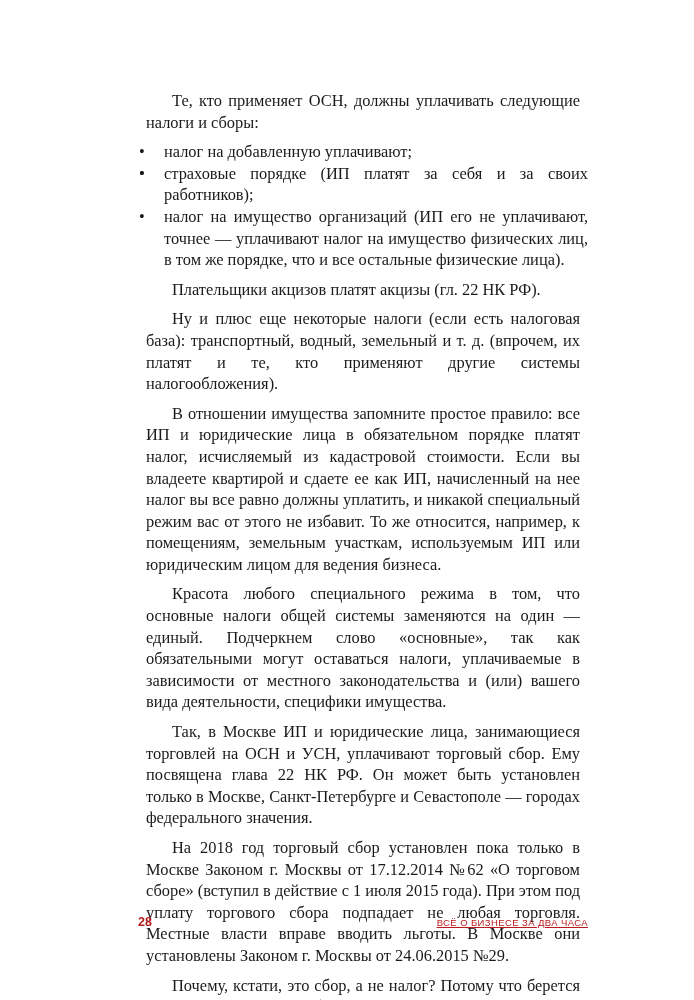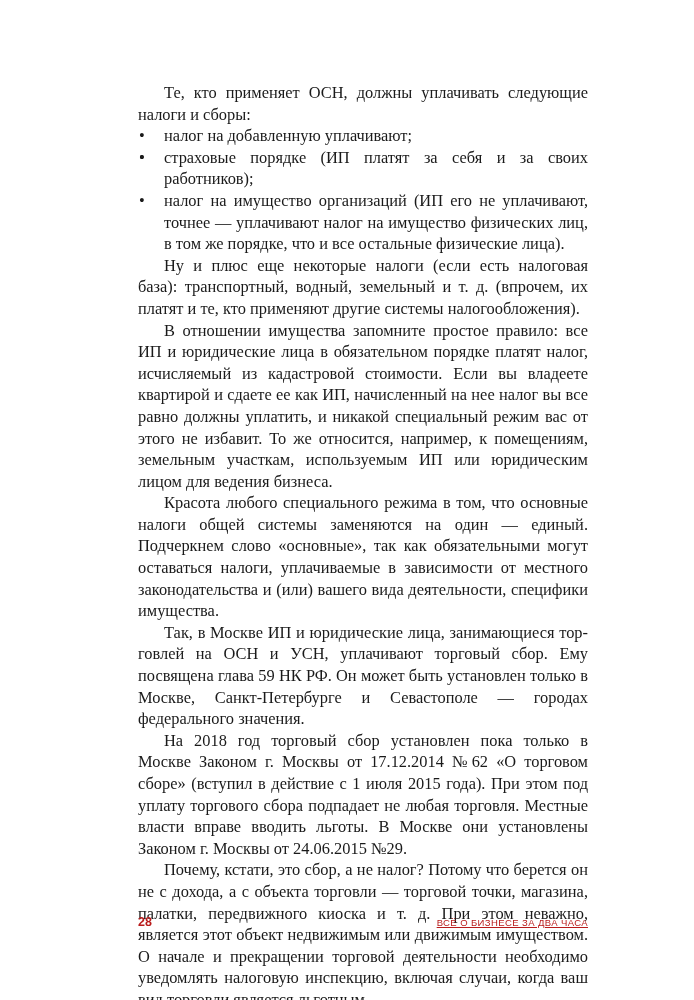--- a/index.html
+++ b/index.html
@@ -10,21 +10,21 @@
     }
     .text-block {
       position: absolute; left: 138px; top: 82px; width: 450px;
       font-family: "Liberation Serif", "DejaVu Serif", serif;
       font-size: 16.4px;
       line-height: 21.6px;
       color: #1a1a1a;
       text-align: justify;
       hyphens: manual;
     }
-    .text-block p { margin: 0; text-indent: 26px; }
+    .text-block p { margin: 8px; text-indent: 26px; }
     .text-block p.indent-only { text-indent: 0; padding-left: 26px; }
     ul.bullets { list-style: none; margin: 0; padding: 0; }
     ul.bullets li { position: relative; padding-left: 26px; }
     ul.bullets li .bullet {
       position: absolute; left: 1px; top: 0;
     }
     .footer {
       position: absolute; left: 138px; top: 915px; width: 450px; height: 16px;
       font-family: "Liberation Sans", "DejaVu Sans", sans-serif;
       color: #b91c1c;
@@ -48,24 +48,25 @@
       </li>
       <li>
         <span class="bullet">•</span>
         <span>страховые порядке (ИП платят за себя и за своих работников);</span>
       </li>
       <li>
         <span class="bullet">•</span>
         <span>налог на имущество организаций (ИП его не уплачивают, точнее — уплачивают налог на имущество физических лиц, в том же порядке, что и все остальные физические лица).</span>
       </li>
     </ul>
+    <p class="indent-only">Плательщики акцизов платят акцизы (гл. 22 НК РФ).</p>
     <p>Ну и плюс еще некоторые налоги (если есть налоговая база): транспортный, водный, земельный и т. д. (впрочем, их платят и те, кто применяют другие системы налогообложения).</p>
     <p>В отношении имущества запомните простое правило: все ИП и юридические лица в обязательном порядке платят налог, исчис­ляемый из кадастровой стоимости. Если вы владеете квартирой и сдаете ее как ИП, начисленный на нее налог вы все равно должны уплатить, и никакой специальный режим вас от этого не избавит. То же относится, например, к помещениям, земельным участкам, используемым ИП или юридическим лицом для ведения бизнеса.</p>
     <p>Красота любого специального режима в том, что основные на­логи общей системы заменяются на один — единый. Подчеркнем слово «основные», так как обязательными могут оставаться на­логи, уплачиваемые в зависимости от местного законодательства и (или) вашего вида деятельности, специфики имущества.</p>
-    <p>Так, в Москве ИП и юридические лица, занимающиеся тор­говлей на ОСН и УСН, уплачивают торговый сбор. Ему посвящена глава 59 НК РФ. Он может быть установлен только в Москве, Санкт-Петербурге и Севастополе — городах федерального значения.</p>
+    <p>Так, в Москве ИП и юридические лица, занимающиеся тор­говлей на ОСН и УСН, уплачивают торговый сбор. Ему посвящена глава 22 НК РФ. Он может быть установлен только в Москве, Санкт-Петербурге и Севастополе — городах федерального значения.</p>
     <p>На 2018 год торговый сбор установлен пока только в Москве Законом г. Москвы от 17.12.2014 №62 «О торговом сборе» (всту­пил в действие с 1 июля 2015 года). При этом под уплату торго­вого сбора подпадает не любая торговля. Местные власти вправе вводить льготы. В Москве они установлены Законом г. Москвы от 24.06.2015 №29.</p>
     <p>Почему, кстати, это сбор, а не налог? Потому что берется он не с дохода, а с объекта торговли — торговой точки, магазина, па­латки, передвижного киоска и т. д. При этом неважно, является этот объект недвижимым или движимым имуществом. О начале и прекращении торговой деятельности необходимо уведомлять налоговую инспекцию, включая случаи, когда ваш вид торговли является льготным.</p>
   </div>
 
   <div class="footer">
     <span class="page-number">28</span>
     <span class="running-title">ВСЁ О БИЗНЕСЕ ЗА ДВА ЧАСА</span>
   </div>
 </div>
 

